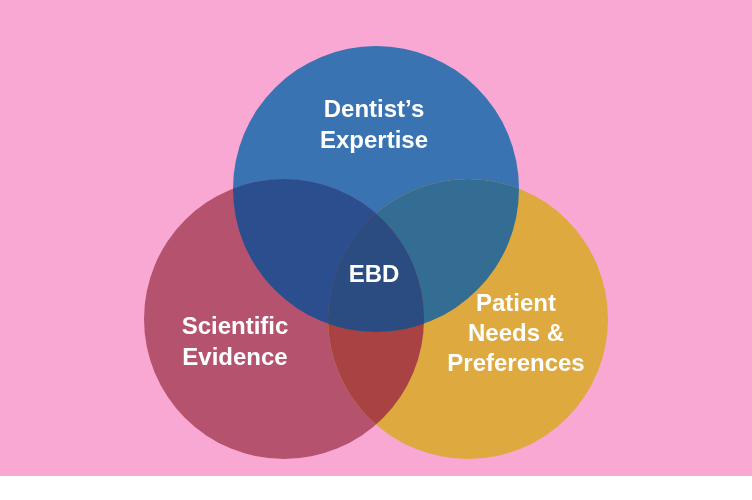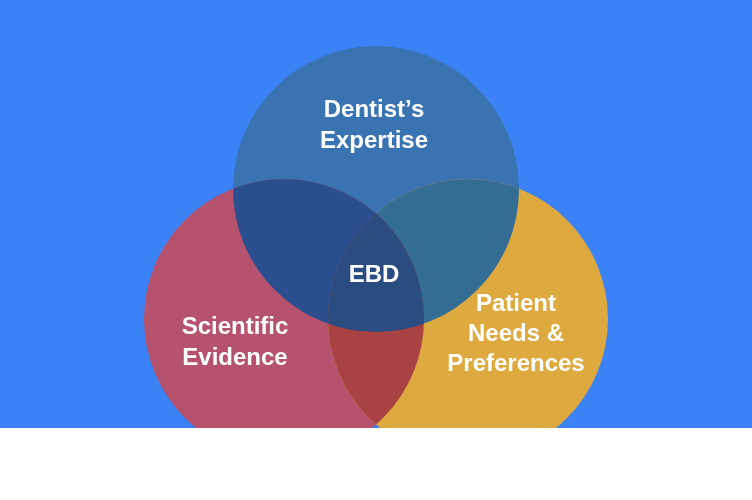--- a/index.html
+++ b/index.html
@@ -3,22 +3,22 @@
 <meta charset="utf-8">
 <style>
   html, body {
     margin: 0;
     padding: 0;
     background: #ffffff;
   }
   .canvas {
     position: relative;
     width: 752px;
-    height: 428px;
-    background: #3b82f6;
+    height: 476px;
+    background: #f9a8d4;
     overflow: hidden;
   }
   svg {
     display: block;
   }
   .venn-label {
     font-family: "Liberation Sans", sans-serif;
     font-weight: bold;
     font-size: 24px;
     text-anchor: middle;

